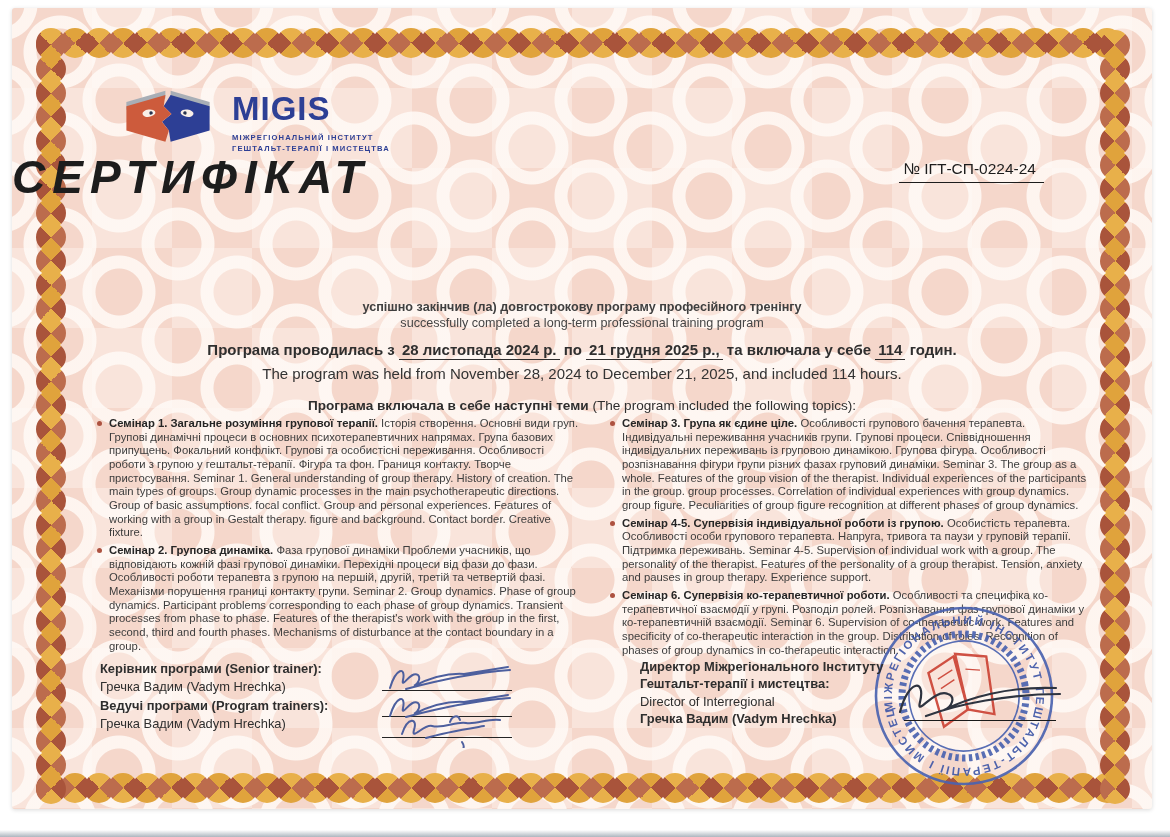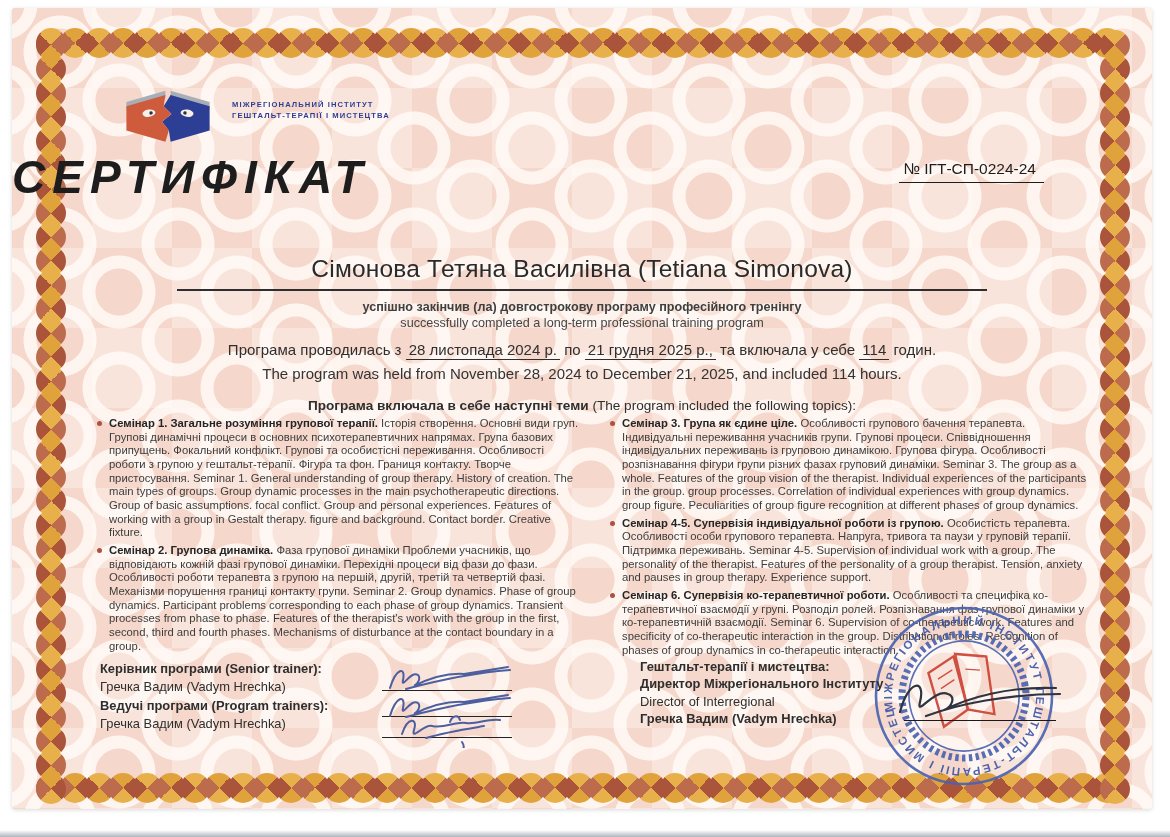--- a/index.html
+++ b/index.html
@@ -58,21 +58,21 @@
   .recipient-wrap{ position:absolute; left:0; right:0; top:247px; text-align:center; z-index:3; }
   .recipient{
     display:inline-block; min-width:810px;
     font-size:24.5px; font-weight:400; color:#2a2a2a; letter-spacing:0.2px;
     border-bottom:2px solid #2e2e2e; padding-bottom:6px;
   }
   .completion{ position:absolute; left:0; right:0; text-align:center; font-size:12.6px; color:#454545; z-index:3; }
   .completion.uk{ top:292px; font-weight:600; color:#3f3f3f; }
   .completion.en{ top:308px; }
   .period{ position:absolute; left:0; right:0; text-align:center; font-size:15px; color:#2f2f2f; z-index:3; }
-  .period.uk{ top:333px; font-weight:400; }
+  .period.uk{ top:333px; font-weight:700; }
   .period.en{ top:357px; font-weight:400; color:#333; }
   .u{ border-bottom:1.5px solid #2e2e2e; padding:0 3px 1px; }
   .topics-heading{ position:absolute; left:0; right:0; top:390px; text-align:center; font-size:13.6px; color:#2e2e2e; z-index:3; }
   .topics-heading .b{ font-weight:bold; }
   
   .topics{
     position:absolute; left:84px; right:58px; top:409px; z-index:3;
     display:flex; gap:28px;
   }
   .topics .col{ flex:1; }
@@ -280,35 +280,33 @@
           <ellipse cx="38" cy="33" rx="7.5" ry="4.2" fill="#f9efe7"></ellipse>
           <circle cx="40.5" cy="33" r="2" fill="#27324f"></circle>
         </g>
         <g transform="rotate(8 82 33)">
           <ellipse cx="82" cy="33" rx="7.5" ry="4.2" fill="#f9efe7"></ellipse>
           <circle cx="79.5" cy="33" r="2" fill="#27324f"></circle>
         </g>
       </svg>
     </span>
     <span class="logo-text">
+      <div class="logo-word">MIGIS</div>
       <div class="logo-sub">
         <div>МІЖРЕГІОНАЛЬНИЙ ІНСТИТУТ</div>
         <div>ГЕШТАЛЬТ-ТЕРАПІЇ І МИСТЕЦТВА</div>
       </div>
     </span>
   </div>
 
   <div class="title-wrap">
     <div class="cert-title">СЕРТИФІКАТ</div>
   </div>
   <div class="cert-number">№ ІГТ-СП-0224-24</div>
 
-  <div class="recipient-wrap">
-    <span class="recipient">Сімонова Тетяна Василівна (Tetiana Simonova)</span>
-  </div>
   <div class="completion uk">успішно закінчив (ла) довгострокову програму професійного тренінгу</div>
   <div class="completion en">successfully completed a long-term professional training program</div>
 
   <div class="period uk">
     <span>Програма проводилась з</span>
     <span class="u">28 листопада 2024 р.</span>
     <span>по</span>
     <span class="u">21 грудня 2025 р.,</span>
     <span>та включала у себе</span>
     <span class="u">114</span>
@@ -349,22 +347,22 @@
     <path d="M6,28 C12,8 22,6 19,20 C17,30 27,10 34,15 C37,18 34,24 30,26 C46,18 64,13 80,14 L124,7 M22,29 C48,22 88,13 126,10" fill="none" stroke="#4d5f9e" stroke-width="2" stroke-linecap="round"></path>
   </svg>
   <svg class="sig-scribble" style="left:372px; top:680px;" width="130" height="34" viewBox="0 0 130 34">
     <path d="M6,28 C12,8 22,6 19,20 C17,30 27,10 34,15 C37,18 34,24 30,26 C46,18 64,13 80,14 L124,7 M22,29 C48,22 88,13 126,10" fill="none" stroke="#4d5f9e" stroke-width="2" stroke-linecap="round"></path>
   </svg>
   <svg class="sig-scribble" style="left:380px; top:700px;" width="120" height="40" viewBox="0 0 120 40">
     <path d="M10,26 C16,8 26,10 22,22 C19,33 32,16 40,18 C52,21 64,13 74,15 C84,17 96,10 108,12 M34,30 C54,24 74,21 92,18 M58,14 C60,8 66,6 68,12 M70,34 C74,40 70,44 66,42" fill="none" stroke="#4d5f9e" stroke-width="2" stroke-linecap="round"></path>
   </svg>
 
   <div class="director-block">
+    <div class="b">Директор Міжрегіонального Інституту</div>
     <div class="b">Гештальт-терапії і мистецтва:</div>
-    <div class="b">Директор Міжрегіонального Інституту</div>
     <div>Director of Interregional</div>
     <div class="b">Гречка Вадим (Vadym Hrechka)</div>
   </div>
 
   <div class="stamp">
     <svg width="192" height="192" viewBox="0 0 192 192">
       <defs>
         <path id="ringPath" d="M24,96 A72,72 0 1 1 24,96.01"></path>
       </defs>
       <circle cx="96" cy="96" r="88" fill="none" stroke="#4b63b0" stroke-width="2.6"></circle>

